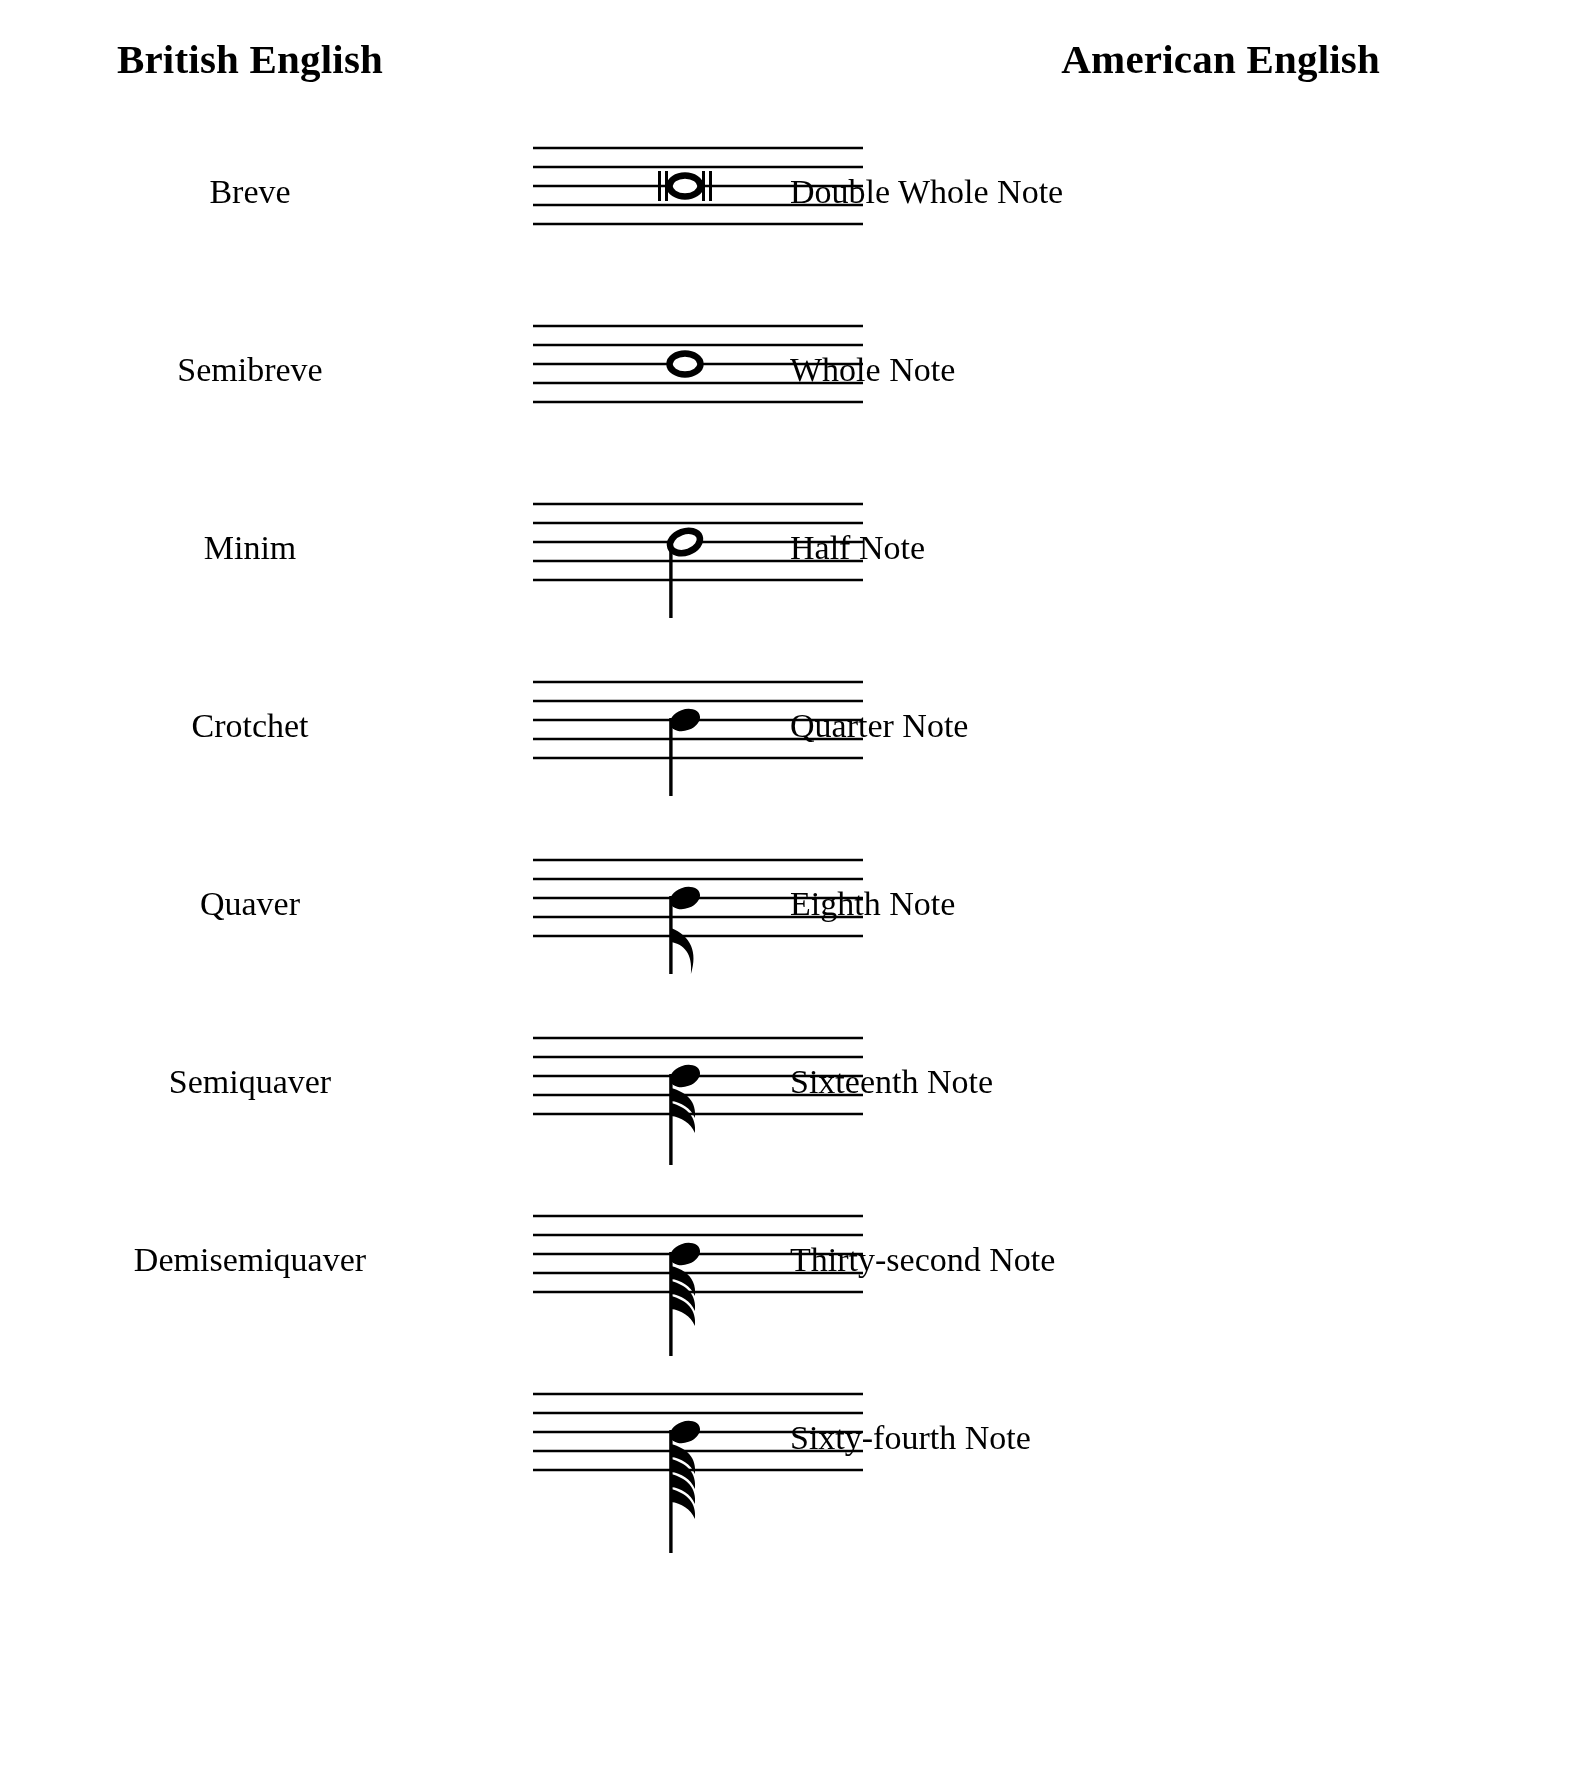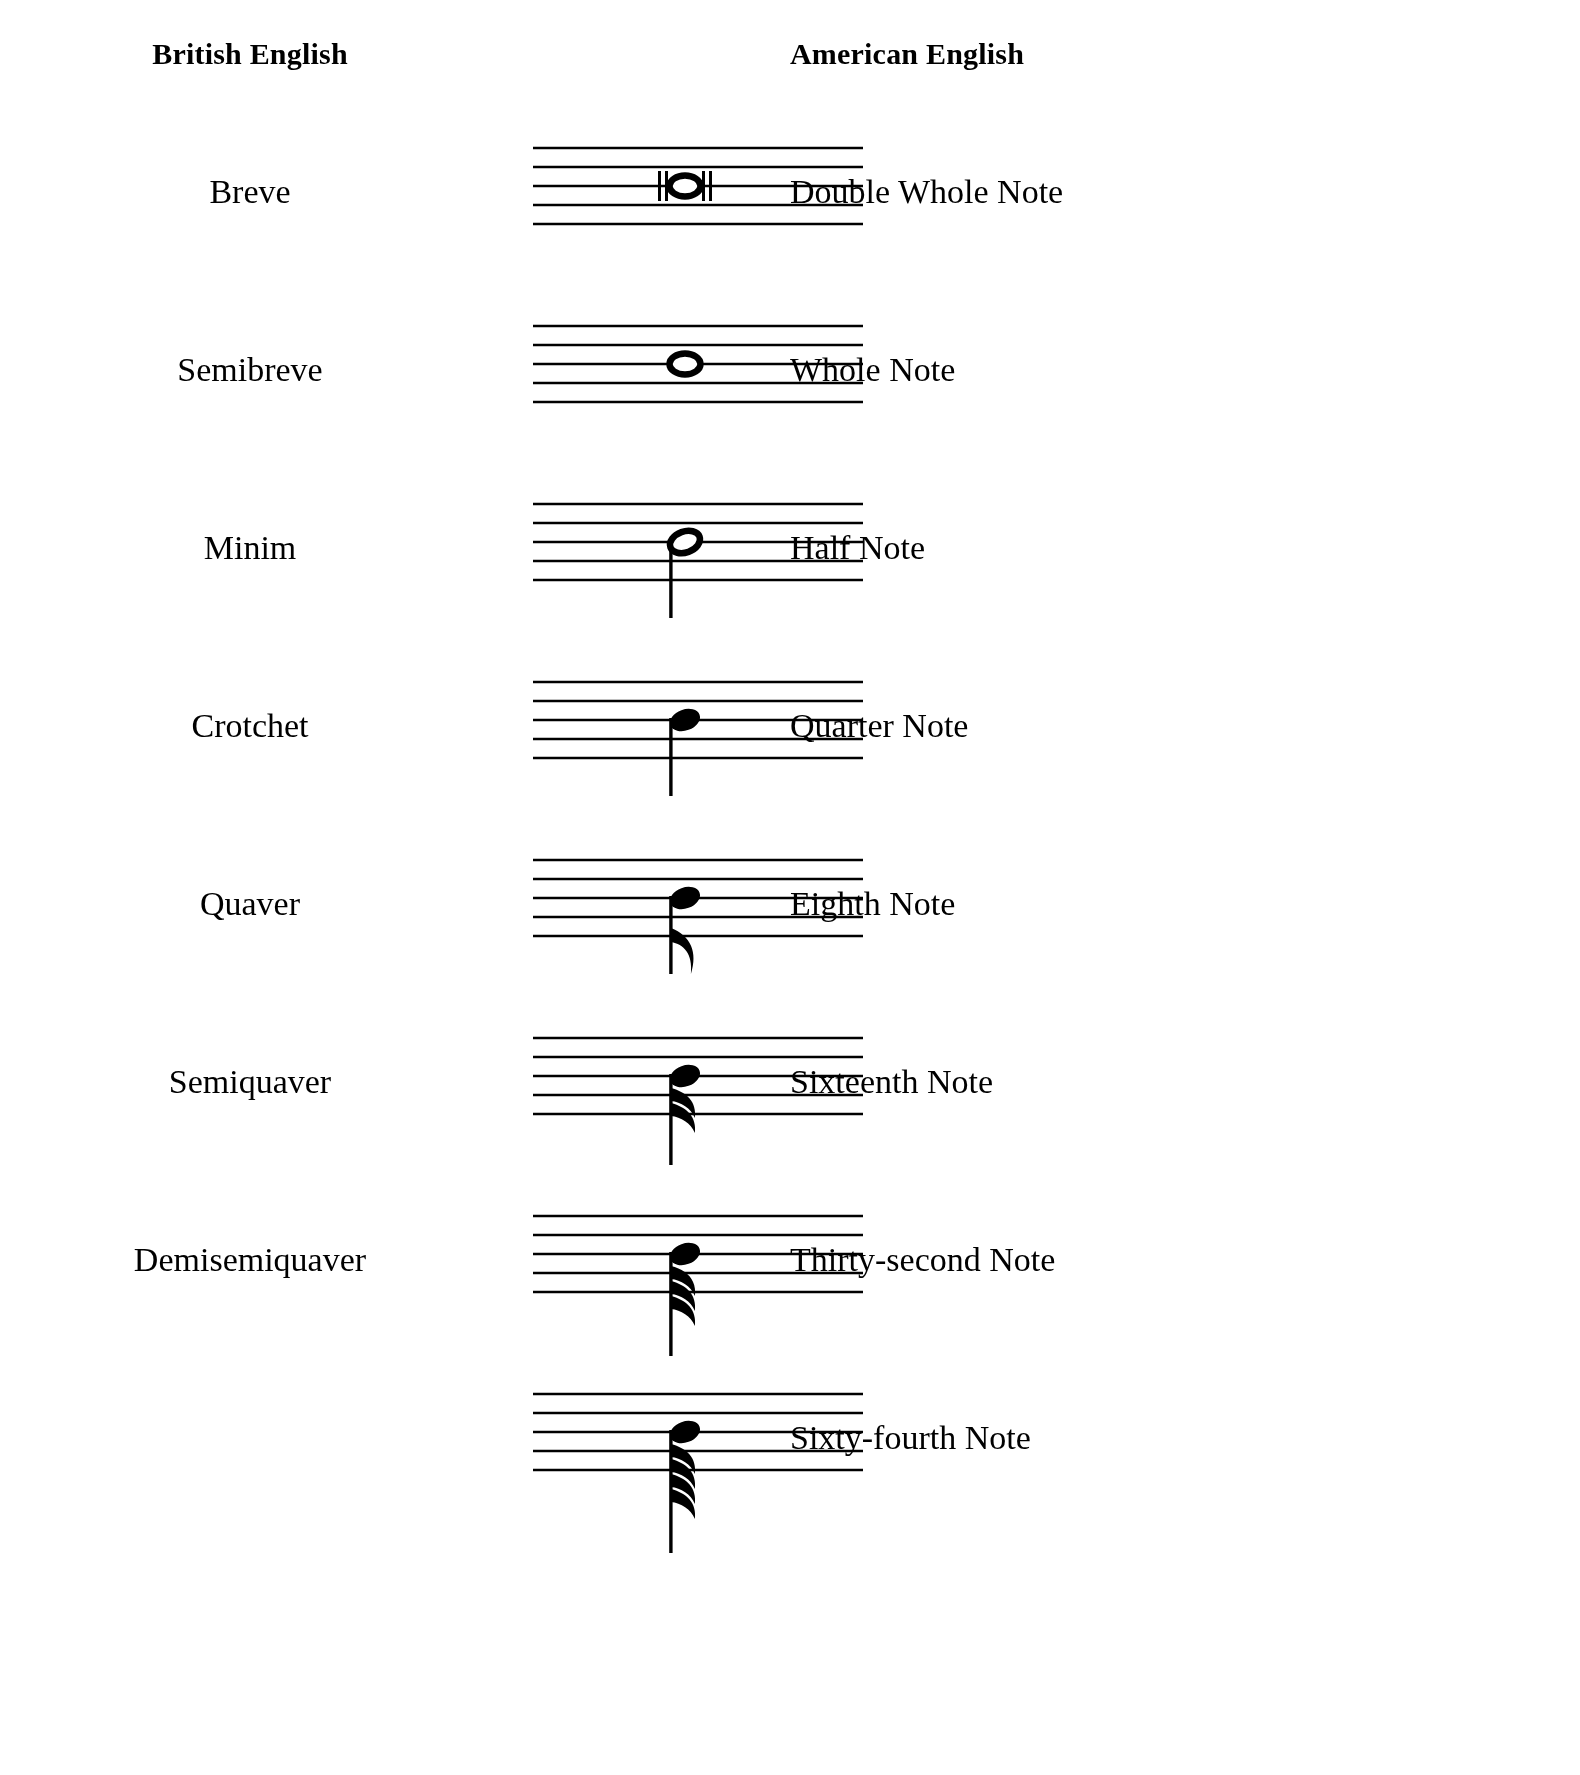--- a/index.html
+++ b/index.html
@@ -21,34 +21,35 @@
   .header-row {
     position: absolute;
     top: 0;
     left: 0;
     width: 1580px;
     height: 110px;
   }
   .col-header {
     position: absolute;
     font-weight: bold;
-    font-size: 30px;
+    font-size: 41px;
     letter-spacing: 0.2px;
     white-space: nowrap;
     line-height: 1;
   }
   .col-header.british {
     left: 0;
     width: 500px;
     text-align: center;
     top: 39px;
   }
   .col-header.american {
     right: 0;
     width: 790px;
+    text-align: right;
     padding-right: 200px;
     top: 39px;
   }
 
   
   .rows {
     position: absolute;
     top: 0;
     left: 0;
     width: 1580px;

